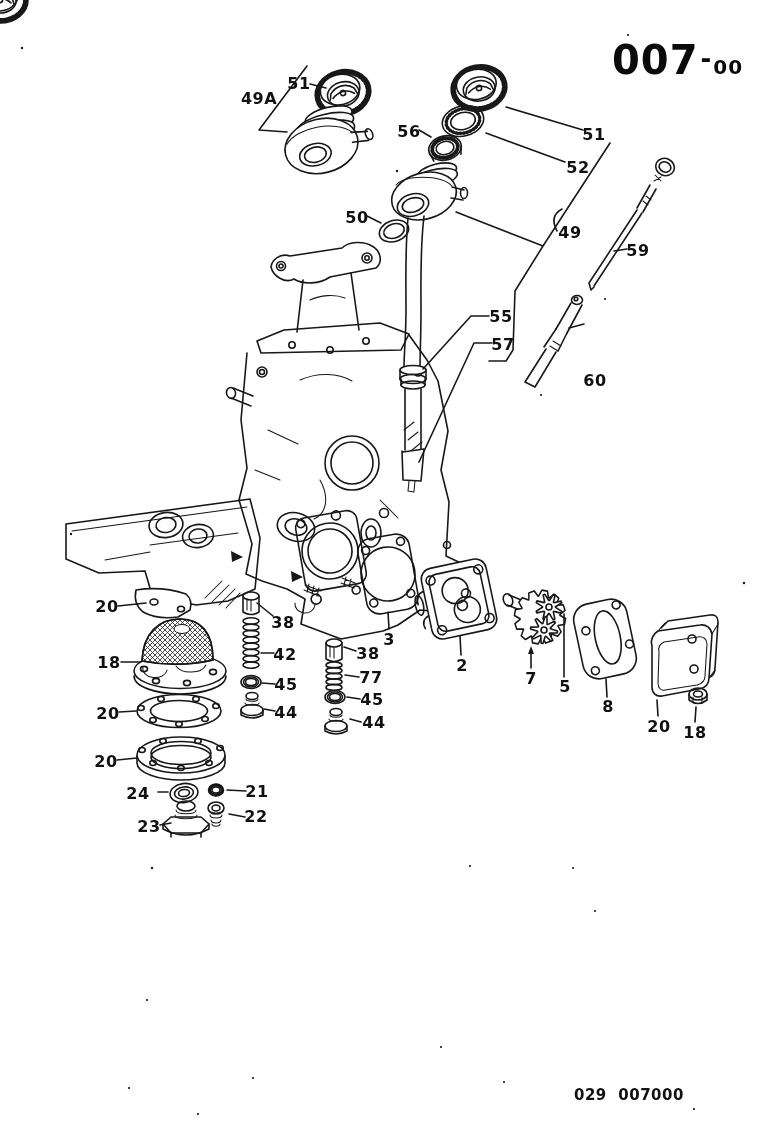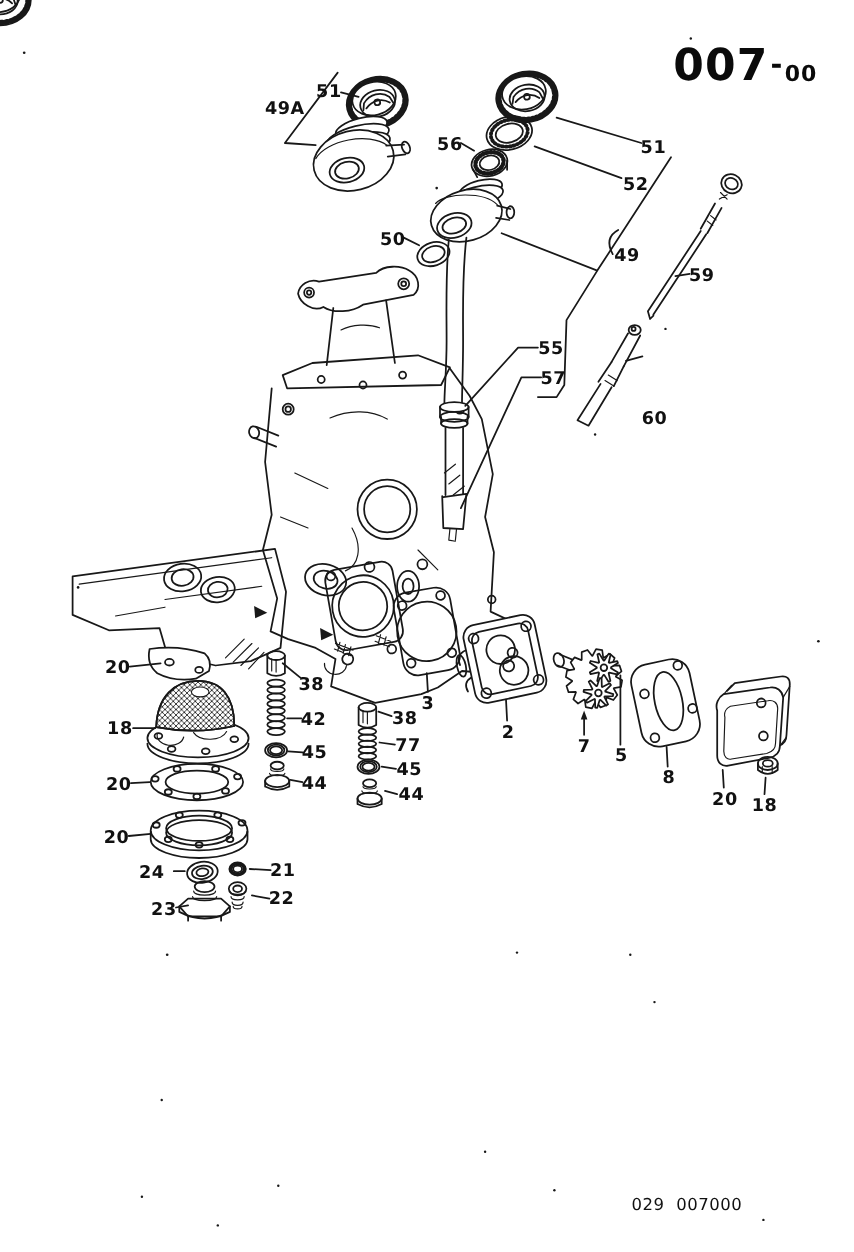--- a/index.html
+++ b/index.html
@@ -14,21 +14,21 @@
   #art .knurl{fill:none;stroke:#181818;stroke-width:5;stroke-dasharray:1.6 2.6;}
   #art .knurlsm{fill:none;stroke:#181818;stroke-width:4;stroke-dasharray:1.3 2.2;}
   #art .dots{fill:none;stroke:#181818;stroke-width:3.5;stroke-dasharray:.9 2.6;}
   #art .thin{stroke-width:1.05;}
   .plabel{position:absolute;transform:translate(-50%,-50%);
           font-weight:700;font-size:16px;color:#111;letter-spacing:.5px;white-space:nowrap;}
   .title{position:absolute;left:612px;top:44px;display:flex;align-items:flex-end;color:#0a0a0a;}
   .title .main{font-size:40px;font-weight:800;letter-spacing:1px;line-height:.82;}
   .title .sep{font-size:26px;font-weight:800;margin:0 2px;transform:translateY(-3px);}
   .title .suffix{font-size:20px;font-weight:800;letter-spacing:1px;line-height:1;}
-  .footer{position:absolute;left:574px;top:1086px;font-size:15px;font-weight:400;
+  .footer{position:absolute;left:574px;top:1086px;font-size:15px;font-weight:700;
           letter-spacing:.5px;color:#111;white-space:pre;}
 </style>
 </head>
 <body>
 
 <div class="stage">
 
 <svg id="art" width="776" height="1138" viewBox="0 0 776 1138">
   <defs>
     <pattern id="mesh" width="5" height="5" patternUnits="userSpaceOnUse">

